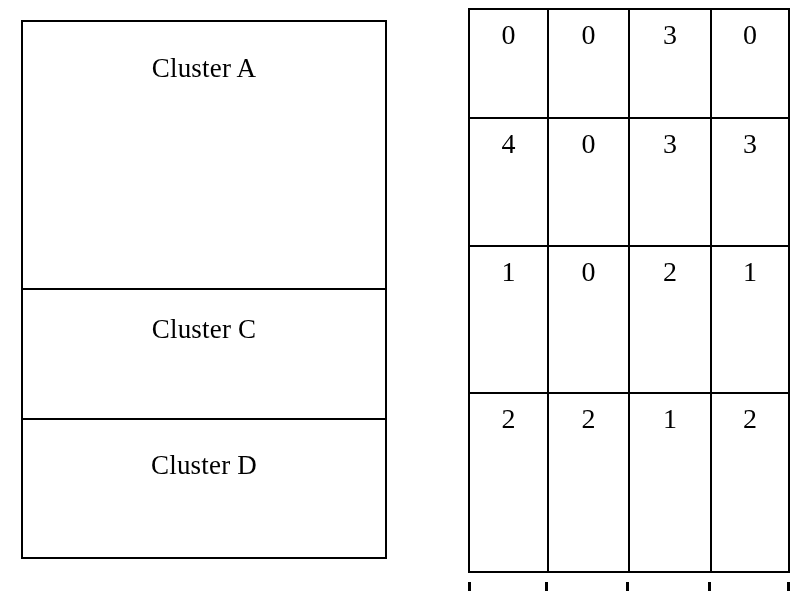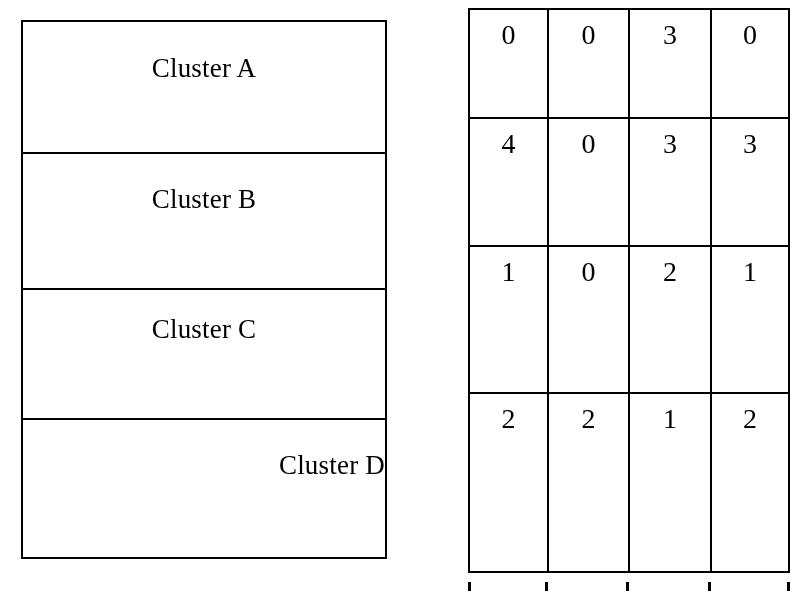--- a/index.html
+++ b/index.html
@@ -50,21 +50,21 @@
 
   
   .cr-0 { top: 0px;   height: 126px; }
   .cr-1 { top: 130px; height: 136px; }
   .cr-2 { top: 266px; height: 168px; }
   .cr-3 { top: 396px; height: 139px; }
 
   .cr-0 .cluster-label { padding-top: 33px; }
   .cr-1 .cluster-label { padding-top: 32px; }
   .cr-2 .cluster-label { padding-top: 26px; }
-  .cr-3 .cluster-label { padding-top: 32px; text-align: right; }
+  .cr-3 .cluster-label { padding-top: 32px; }
 
   
   #matrix-table {
     position: absolute;
     left: 468px;
     top: 8px;
     width: 322px;
     height: 565px;
     box-sizing: border-box;
     border: 2px solid #000000;
@@ -128,23 +128,20 @@
 <body>
 
 <div id="canvas">
 
   <div id="cluster-table">
 
     <div class="cluster-row cr-0">
       <span class="cluster-label">Cluster A</span>
     </div>
 
-    <div class="cluster-row cr-1">
-      <span class="cluster-label">Cluster B</span>
-    </div>
 
     <div class="cluster-row cr-2">
       <span class="cluster-label">Cluster C</span>
     </div>
 
     <div class="cluster-row cr-3">
       <span class="cluster-label">Cluster D</span>
     </div>
 
   </div>

